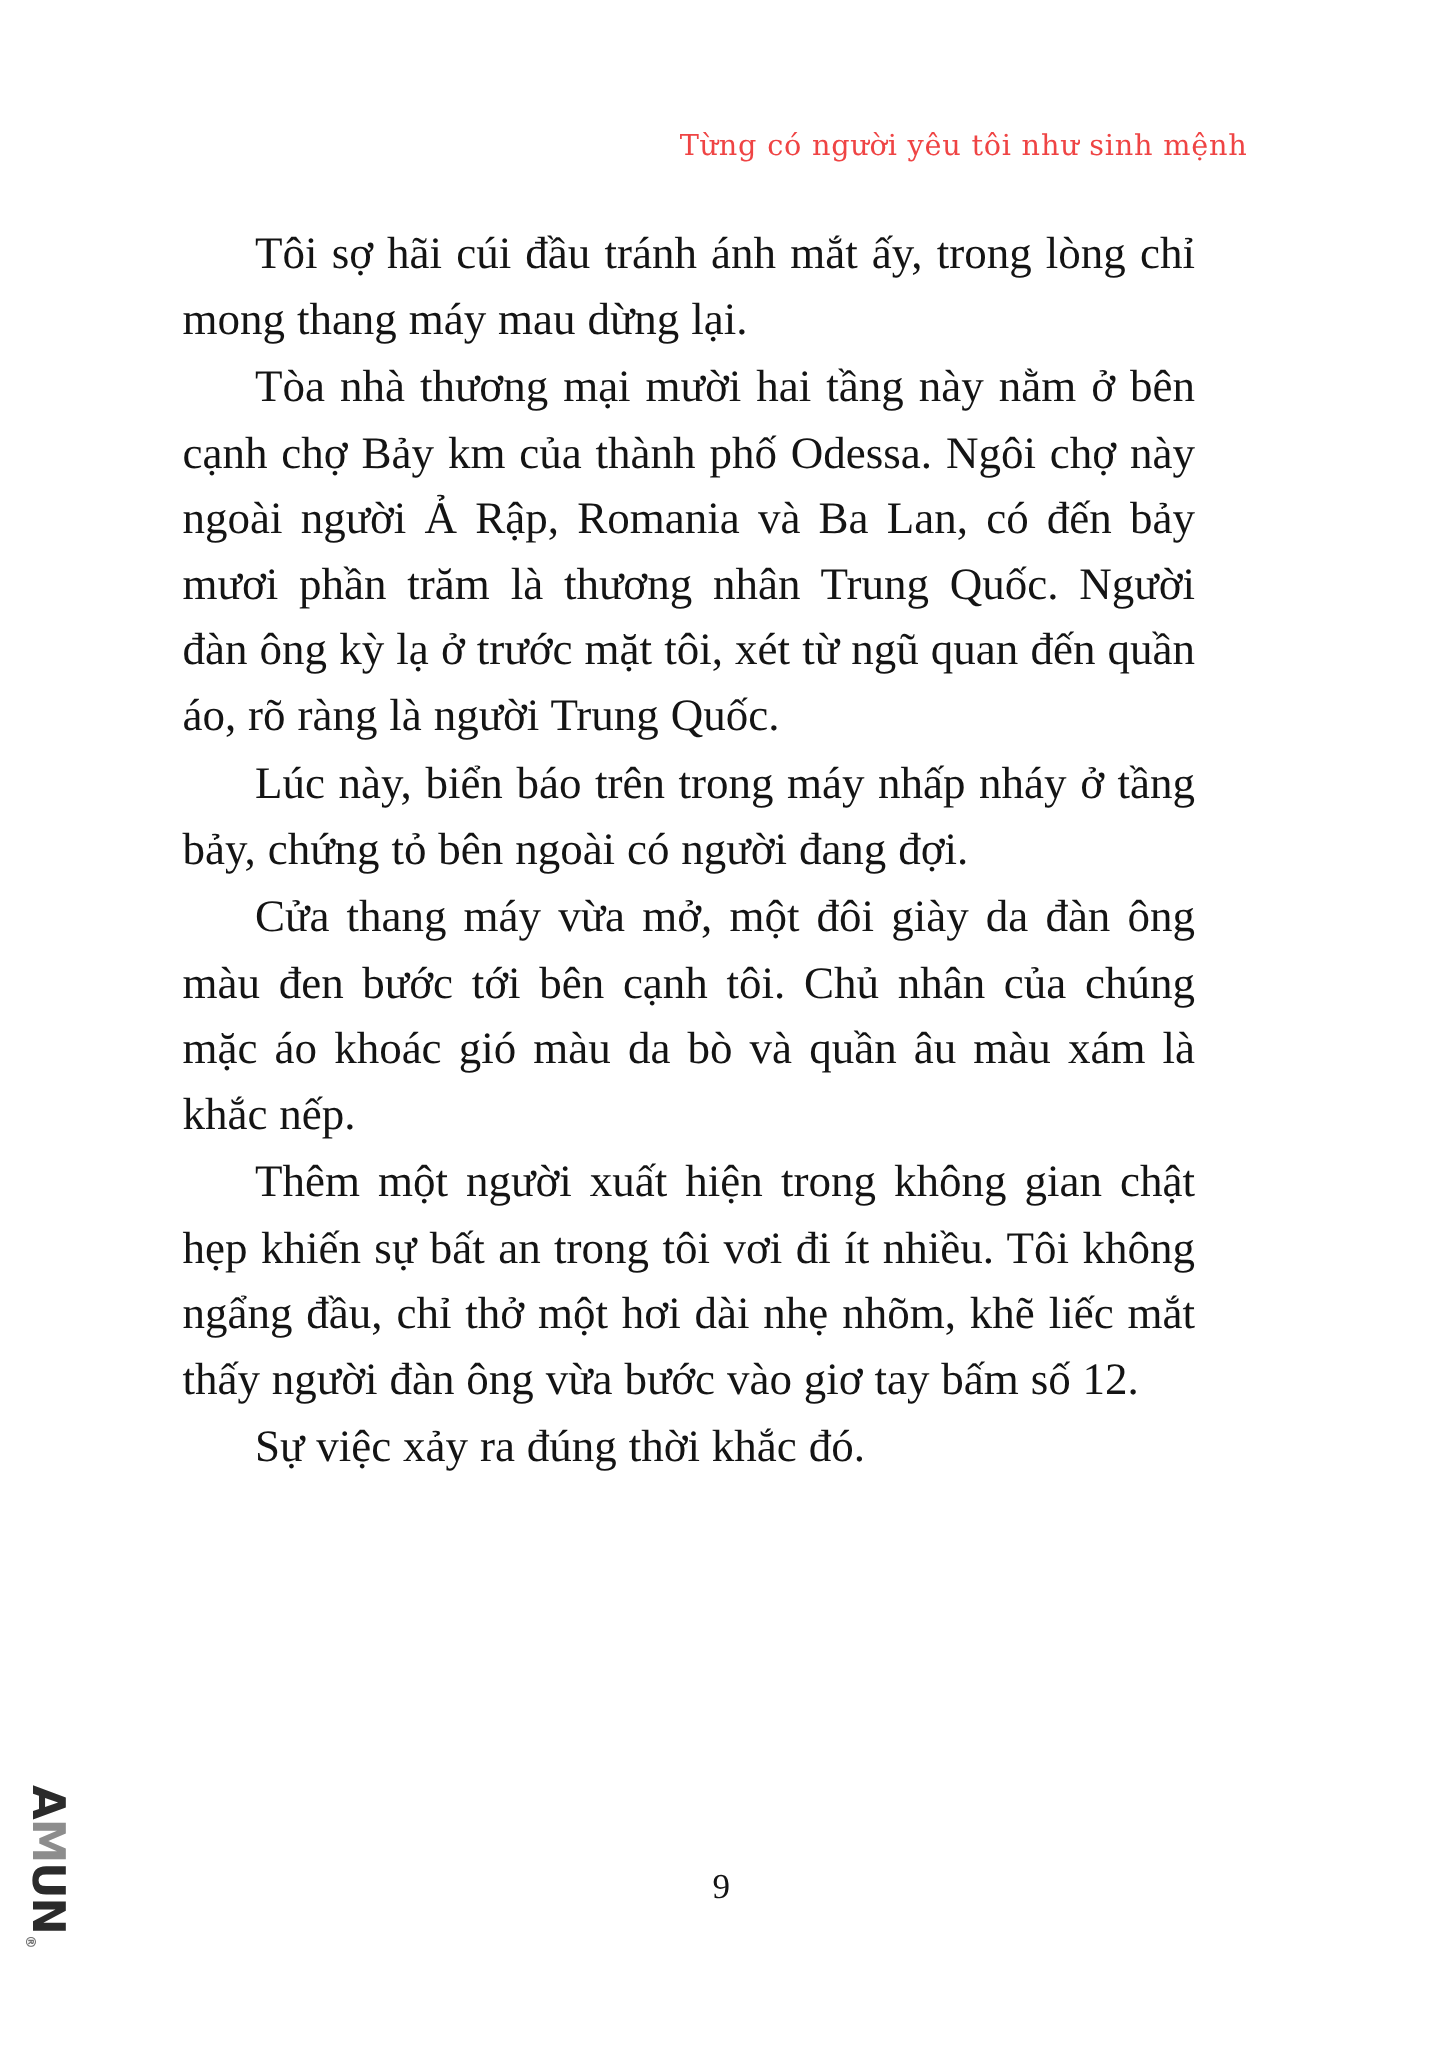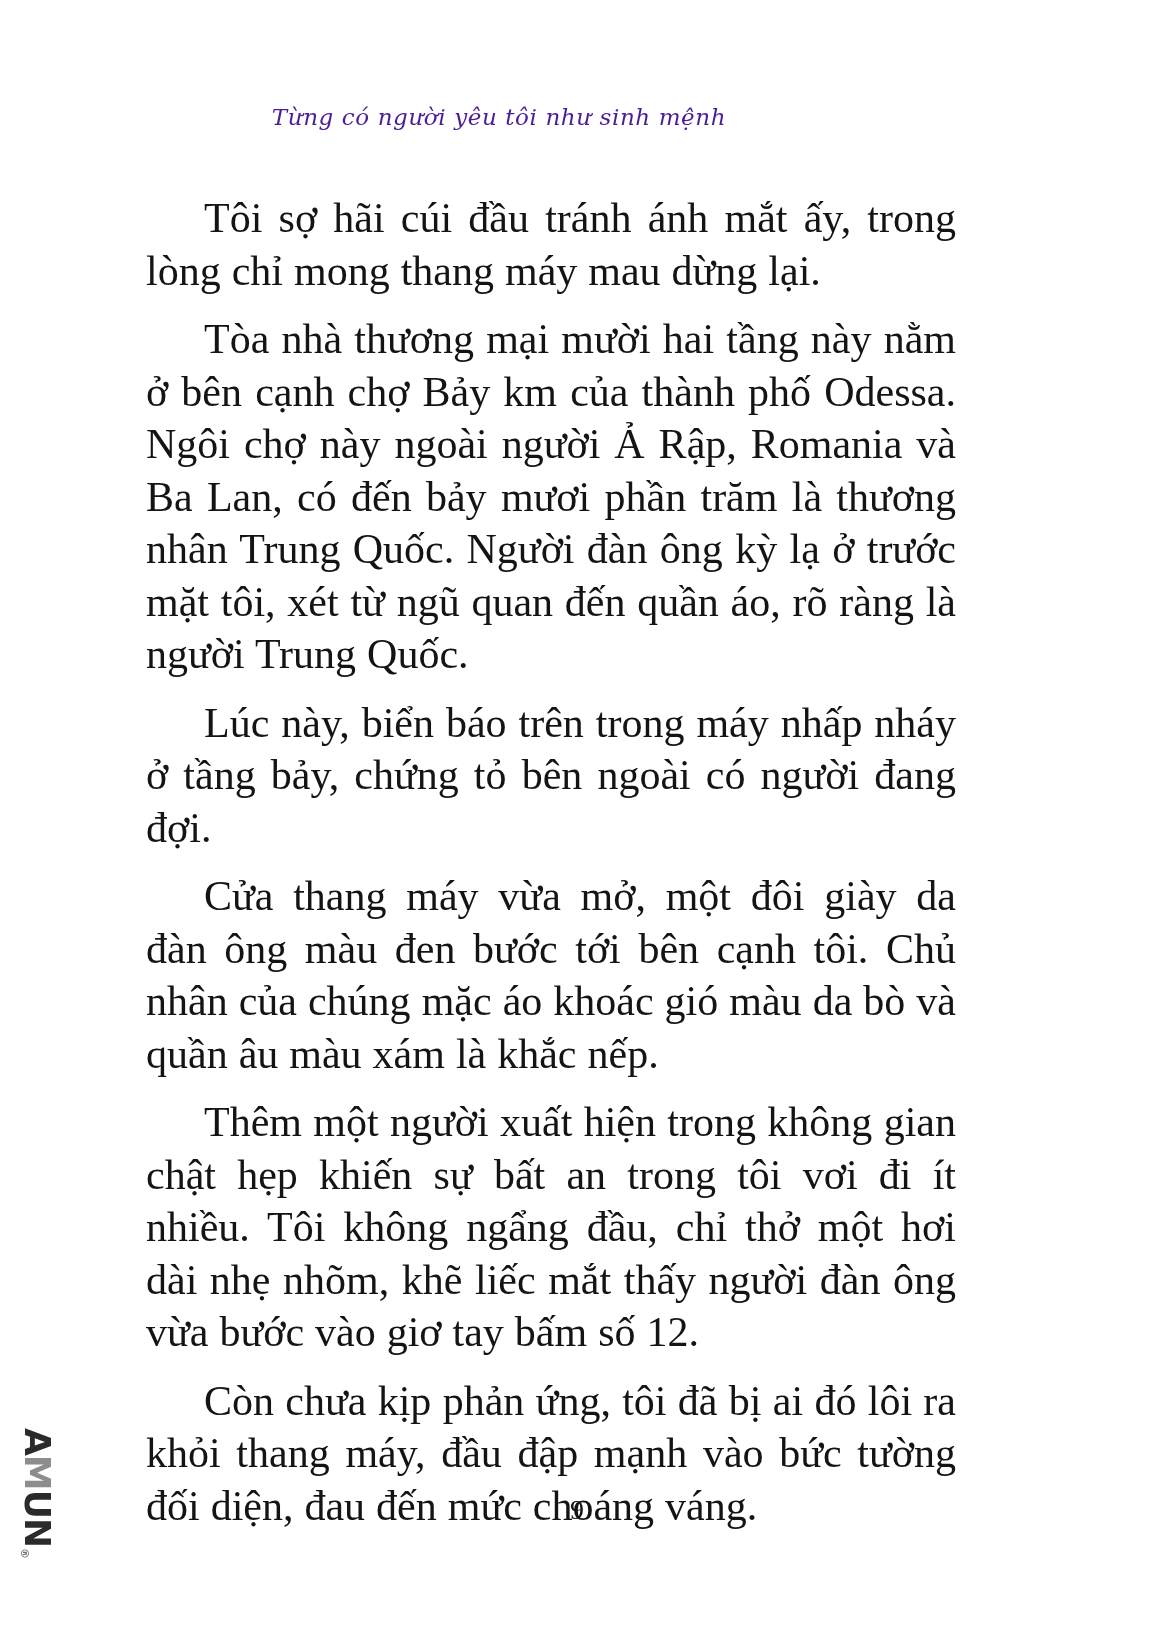--- a/index.html
+++ b/index.html
@@ -17,43 +17,42 @@
     font-family: "Liberation Serif", "DejaVu Serif", serif;
     color: #1a1a1a;
   }
 
   
   .running-head {
     position: absolute;
     top: 104px;
     left: 0;
     right: 156px;
-    text-align: center;
+    text-align: right;
     font-family: "DejaVu Serif", "Liberation Serif", serif;
-    font-style: italic;
     font-size: 23px;
     letter-spacing: 0.6px;
-    color: #4c1d95;
+    color: #ef4444;
     white-space: nowrap;
   }
 
   
   .text-block {
     position: absolute;
     top: 176px;
     left: 146px;
     width: 810px;
   }
 
   .para {
-    margin: 16px 0 2px 0;
+    margin: 0 0 2px 0;
     text-indent: 58px;
     text-align: justify;
     text-justify: inter-word;
-    font-size: 42px;
+    font-size: 36px;
     line-height: 52.5px;
     color: #141414;
     hyphens: none;
     word-spacing: 0.5px;
   }
   .para:last-child { margin-bottom: 0; }
 
   
   .spine-logo {
     position: absolute;
@@ -107,21 +106,21 @@
 <div class="page">
 
   <div class="running-head">Từng có người yêu tôi như sinh mệnh</div>
 
   <div class="text-block">
     <p class="para">Tôi sợ hãi cúi đầu tránh ánh mắt ấy, trong lòng chỉ mong thang máy mau dừng lại.</p>
     <p class="para">Tòa nhà thương mại mười hai tầng này nằm ở bên cạnh chợ Bảy km của thành phố Odessa. Ngôi chợ này ngoài người Ả Rập, Romania và Ba Lan, có đến bảy mươi phần trăm là thương nhân Trung Quốc. Người đàn ông kỳ lạ ở trước mặt tôi, xét từ ngũ quan đến quần áo, rõ ràng là người Trung Quốc.</p>
     <p class="para">Lúc này, biển báo trên trong máy nhấp nháy ở tầng bảy, chứng tỏ bên ngoài có người đang đợi.</p>
     <p class="para">Cửa thang máy vừa mở, một đôi giày da đàn ông màu đen bước tới bên cạnh tôi. Chủ nhân của chúng mặc áo khoác gió màu da bò và quần âu màu xám là khắc nếp.</p>
     <p class="para">Thêm một người xuất hiện trong không gian chật hẹp khiến sự bất an trong tôi vơi đi ít nhiều. Tôi không ngẩng đầu, chỉ thở một hơi dài nhẹ nhõm, khẽ liếc mắt thấy người đàn ông vừa bước vào giơ tay bấm số 12.</p>
-    <p class="para">Còn chưa kịp phản ứng, tôi đã bị ai đó lôi ra khỏi thang máy, đầu đập mạnh vào bức tường đối diện, đau đến mức choáng váng.</p>
+    <p class="para">Sự việc xảy ra đúng thời khắc đó.</p>
   </div>
 
   <div class="spine-logo">
     <div class="logo-inner">
       <span class="logo-a">A</span>
         <span class="logo-m">M</span>
         <span class="logo-u">U</span>
         <span class="logo-n">N</span>
         <span class="logo-mark">®</span>
     </div>

